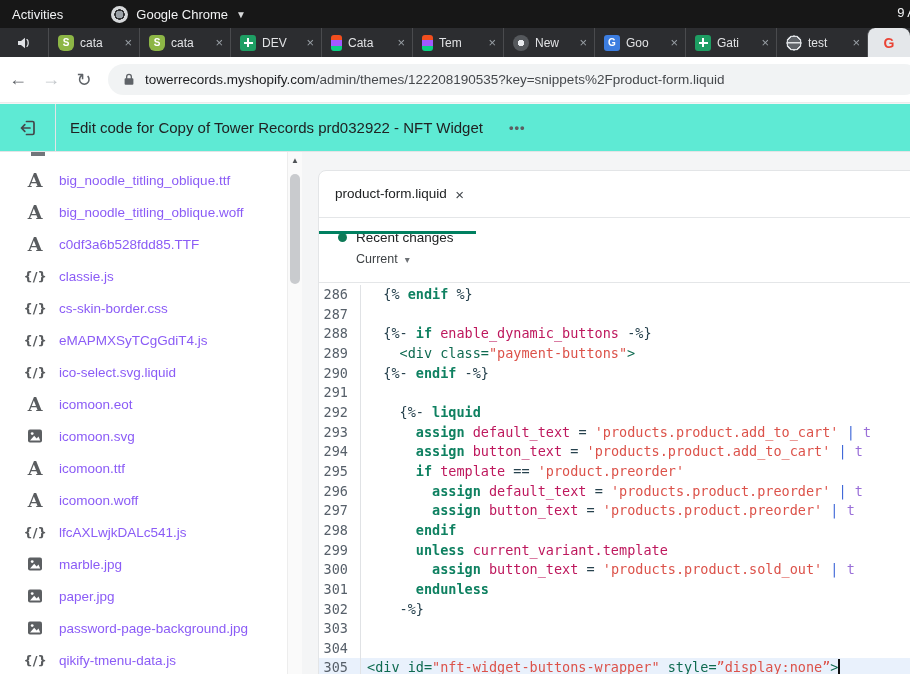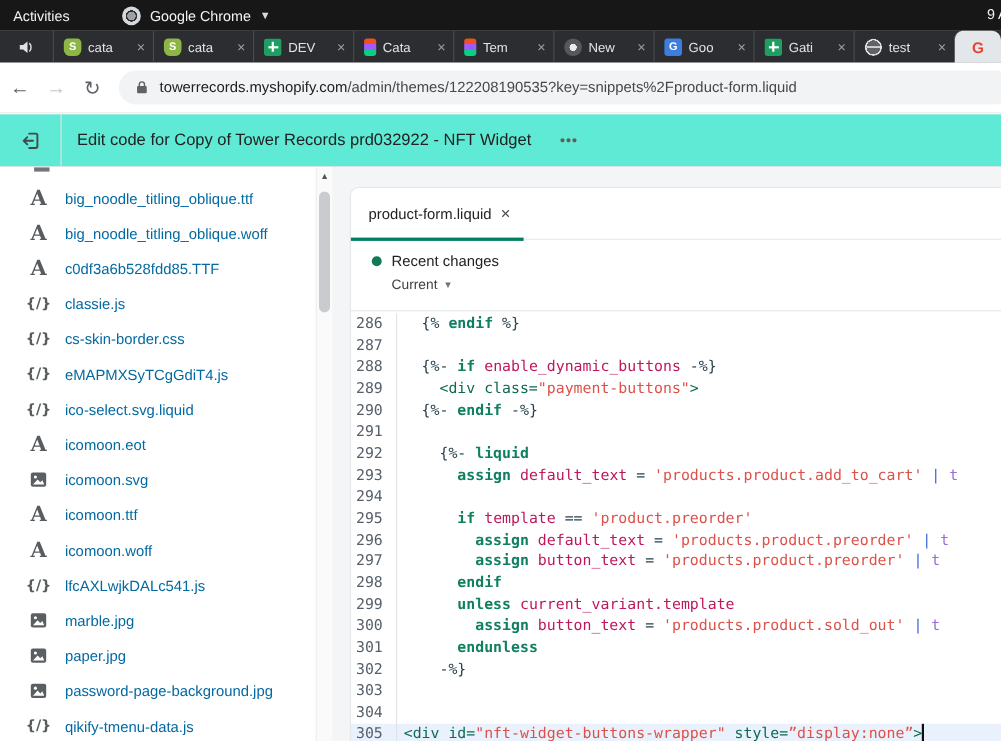--- a/index.html
+++ b/index.html
@@ -49,29 +49,29 @@
   .content{position:absolute;top:152px;left:0;right:0;bottom:0;background:#f4f5f6}
 
   
   .sidebar{position:absolute;left:0;top:0;bottom:0;width:302px;background:#fff;overflow:hidden}
   .sliver{position:absolute;top:0;left:31px;width:14px;height:4px;background:#72757a}
   .filelist{position:absolute;top:12px;left:0;right:15px}
   .fitem{height:32px;display:flex;align-items:center;padding-left:24px;cursor:pointer}
   .fi{width:22px;margin-right:13px;text-align:center;color:#5c5f62;flex:none;display:inline-flex;align-items:center;justify-content:center}
   .fi-font{font:700 19px "DejaVu Serif",serif;color:#595c5f}
   .fi-code{font:700 13px "DejaVu Sans",sans-serif;color:#595c5f}
-  .fname{font-size:13.5px;color:#0369a1;white-space:nowrap}
+  .fname{font-size:13.5px;color:#8b5cf6;white-space:nowrap}
   .sscroll{position:absolute;right:0;top:0;bottom:0;width:15px;background:#fafafa;border-left:1px solid #ededed}
   .sarrow{position:absolute;top:4px;left:0;right:0;text-align:center;font-size:8px;color:#505357}
   .sthumb{position:absolute;top:22px;left:2px;width:10px;height:110px;background:#c9cbce;border-radius:5px}
 
   
   .editor-card{position:absolute;left:318px;top:18px;right:-2px;bottom:-2px;background:#fff;border:1px solid #e3e5e7;border-radius:8px 0 0 0}
   .tabbar{position:relative;height:47px;border-bottom:1px solid #e4e6e8}
-  .file-tab{position:absolute;left:0;top:0;width:157px;height:47px;display:flex;align-items:center;padding:0 12px 0 16px;cursor:pointer}
+  .file-tab{position:absolute;left:0;top:15px;width:157px;height:47px;display:flex;align-items:flex-start;padding:0 12px 0 16px;cursor:pointer}
   .file-tab::after{content:"";position:absolute;left:0;right:0;bottom:-1px;height:3px;background:#008060}
   .ftname{font-size:13.5px;color:#202223;flex:1}
   .ftclose{font-size:15px;color:#42474c;margin-left:8px}
   .recent{height:65px;border-bottom:1px solid #e4e6e8;padding:12px 0 0 19px}
   .recent-row{display:flex;align-items:center;gap:9px}
   .gdot{width:9px;height:9px;border-radius:50%;background:#0e7a57;flex:none}
   .rtitle{font-size:13.5px;color:#202223}
   .vrow{margin:7px 0 0 18px;display:flex;align-items:center;gap:7px}
   .vname{font-size:12.5px;color:#3f4346}
   .vcaret{font-size:10px;color:#6d7175}
@@ -334,20 +334,21 @@
           <div class="crow">
             <span class="lnum">292</span>
             <span class="lcode"><span class="tok-pun">    {%- </span><span class="tok-kw">liquid</span></span>
           </div>
           <div class="crow">
             <span class="lnum">293</span>
             <span class="lcode"><span class="tok-pln">      </span><span class="tok-kw">assign</span><span class="tok-pln"> </span><span class="tok-var">default_text</span><span class="tok-pun"> = </span><span class="tok-str">'products.product.add_to_cart'</span><span class="tok-pln"> </span><span class="tok-pipe">|</span><span class="tok-pln"> </span><span class="tok-fil">t</span></span>
           </div>
           <div class="crow">
             <span class="lnum">294</span>
+            <span class="lcode"><span class="tok-pln">      </span><span class="tok-kw">assign</span><span class="tok-pln"> </span><span class="tok-var">button_text</span><span class="tok-pun"> = </span><span class="tok-str">'products.product.add_to_cart'</span><span class="tok-pln"> </span><span class="tok-pipe">|</span><span class="tok-pln"> </span><span class="tok-fil">t</span></span>
           </div>
           <div class="crow">
             <span class="lnum">295</span>
             <span class="lcode"><span class="tok-pln">      </span><span class="tok-kw">if</span><span class="tok-pln"> </span><span class="tok-var">template</span><span class="tok-pun"> == </span><span class="tok-str">'product.preorder'</span></span>
           </div>
           <div class="crow">
             <span class="lnum">296</span>
             <span class="lcode"><span class="tok-pln">        </span><span class="tok-kw">assign</span><span class="tok-pln"> </span><span class="tok-var">default_text</span><span class="tok-pun"> = </span><span class="tok-str">'products.product.preorder'</span><span class="tok-pln"> </span><span class="tok-pipe">|</span><span class="tok-pln"> </span><span class="tok-fil">t</span></span>
           </div>
           <div class="crow">

